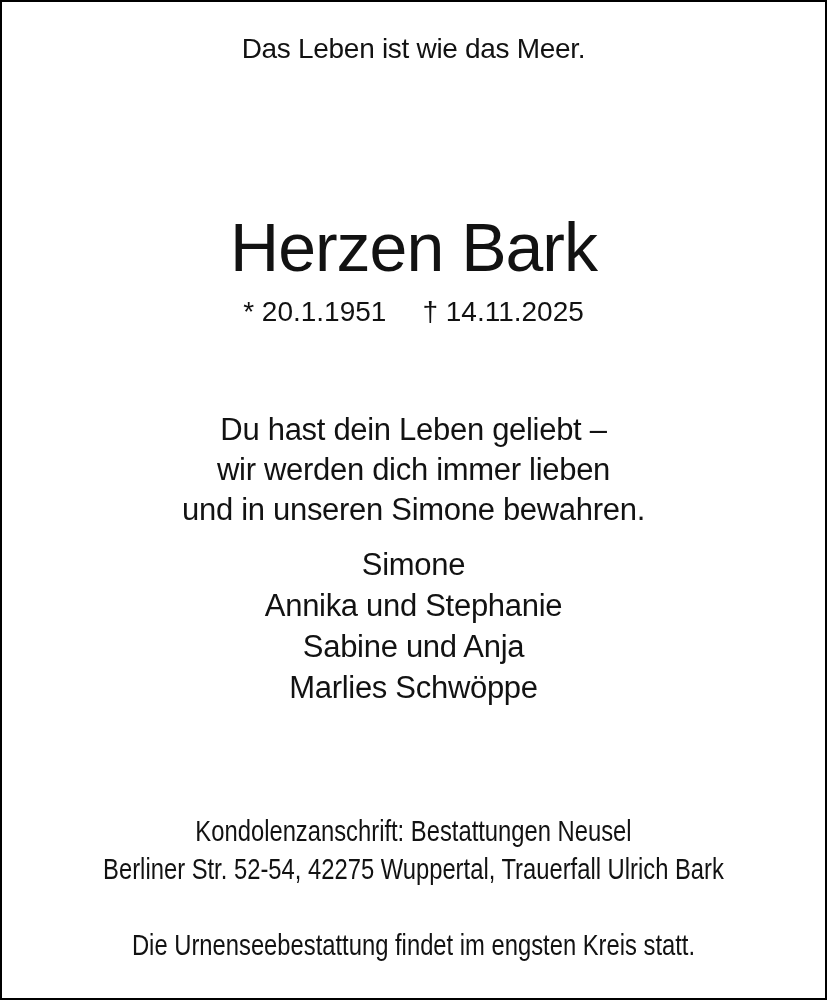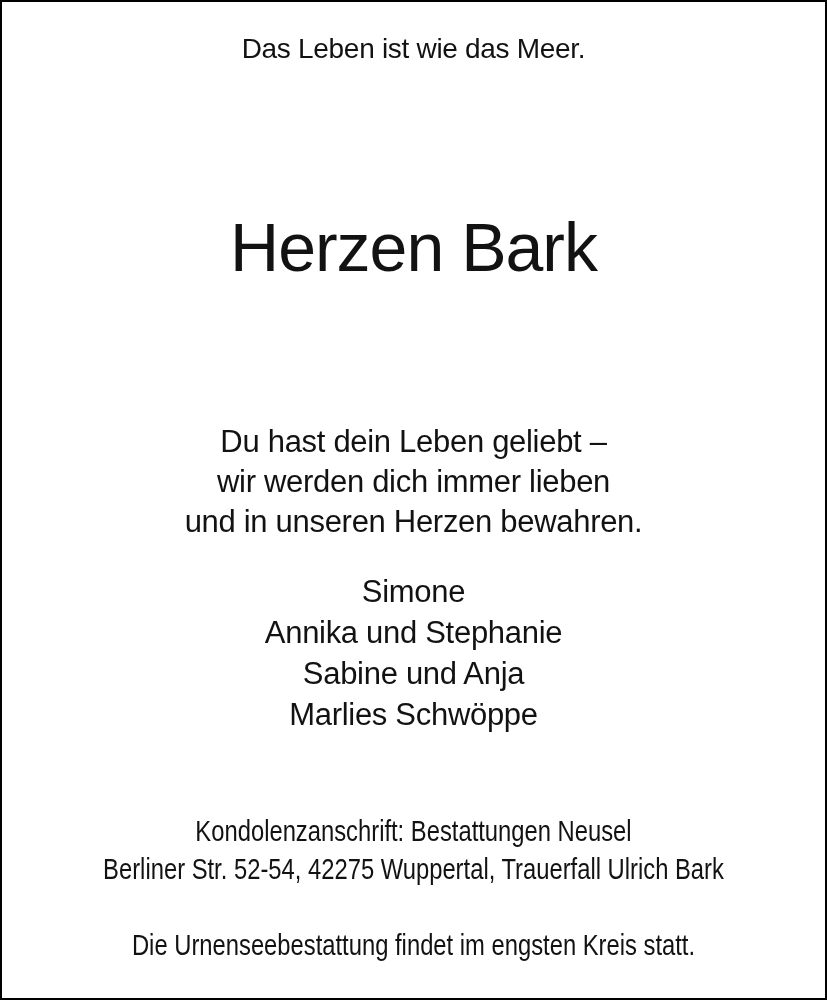--- a/index.html
+++ b/index.html
@@ -42,27 +42,27 @@
   .dates {
     top: 293px;
     display: flex;
     justify-content: center;
     align-items: baseline;
     gap: 36px;
     font-size: 28px;
     line-height: 34px;
   }
   .tribute {
-    top: 420px;
+    top: 408px;
     font-size: 31px;
     line-height: 40px;
     letter-spacing: -0.3px;
   }
   .mourners {
-    top: 569px;
+    top: 542px;
     font-size: 31px;
     line-height: 41px;
     letter-spacing: -0.3px;
   }
   .condolence {
     top: 810px;
     font-size: 29px;
     line-height: 38px;
     transform: scaleX(0.82);
     transform-origin: 50% 0;
@@ -79,25 +79,29 @@
 <body>
 
 <div class="page">
 
   <div class="block epigraph">
     <div>Das Leben ist wie das Meer.</div>
   </div>
 
   <div class="block deceased-name">Herzen Bark</div>
 
+  <div class="block dates">
+    <span>* 20.1.1951</span>
+    <span>† 14.11.2025</span>
+  </div>
 
   <div class="block tribute">
     <div>Du hast dein Leben geliebt –</div>
     <div>wir werden dich immer lieben</div>
-    <div>und in unseren Herzen bewahren.</div>
+    <div>und in unseren Simone bewahren.</div>
   </div>
 
   <div class="block mourners">
     <div>Simone</div>
     <div>Annika und Stephanie</div>
     <div>Sabine und Anja</div>
     <div>Marlies Schwöppe</div>
   </div>
 
   <div class="block condolence">

